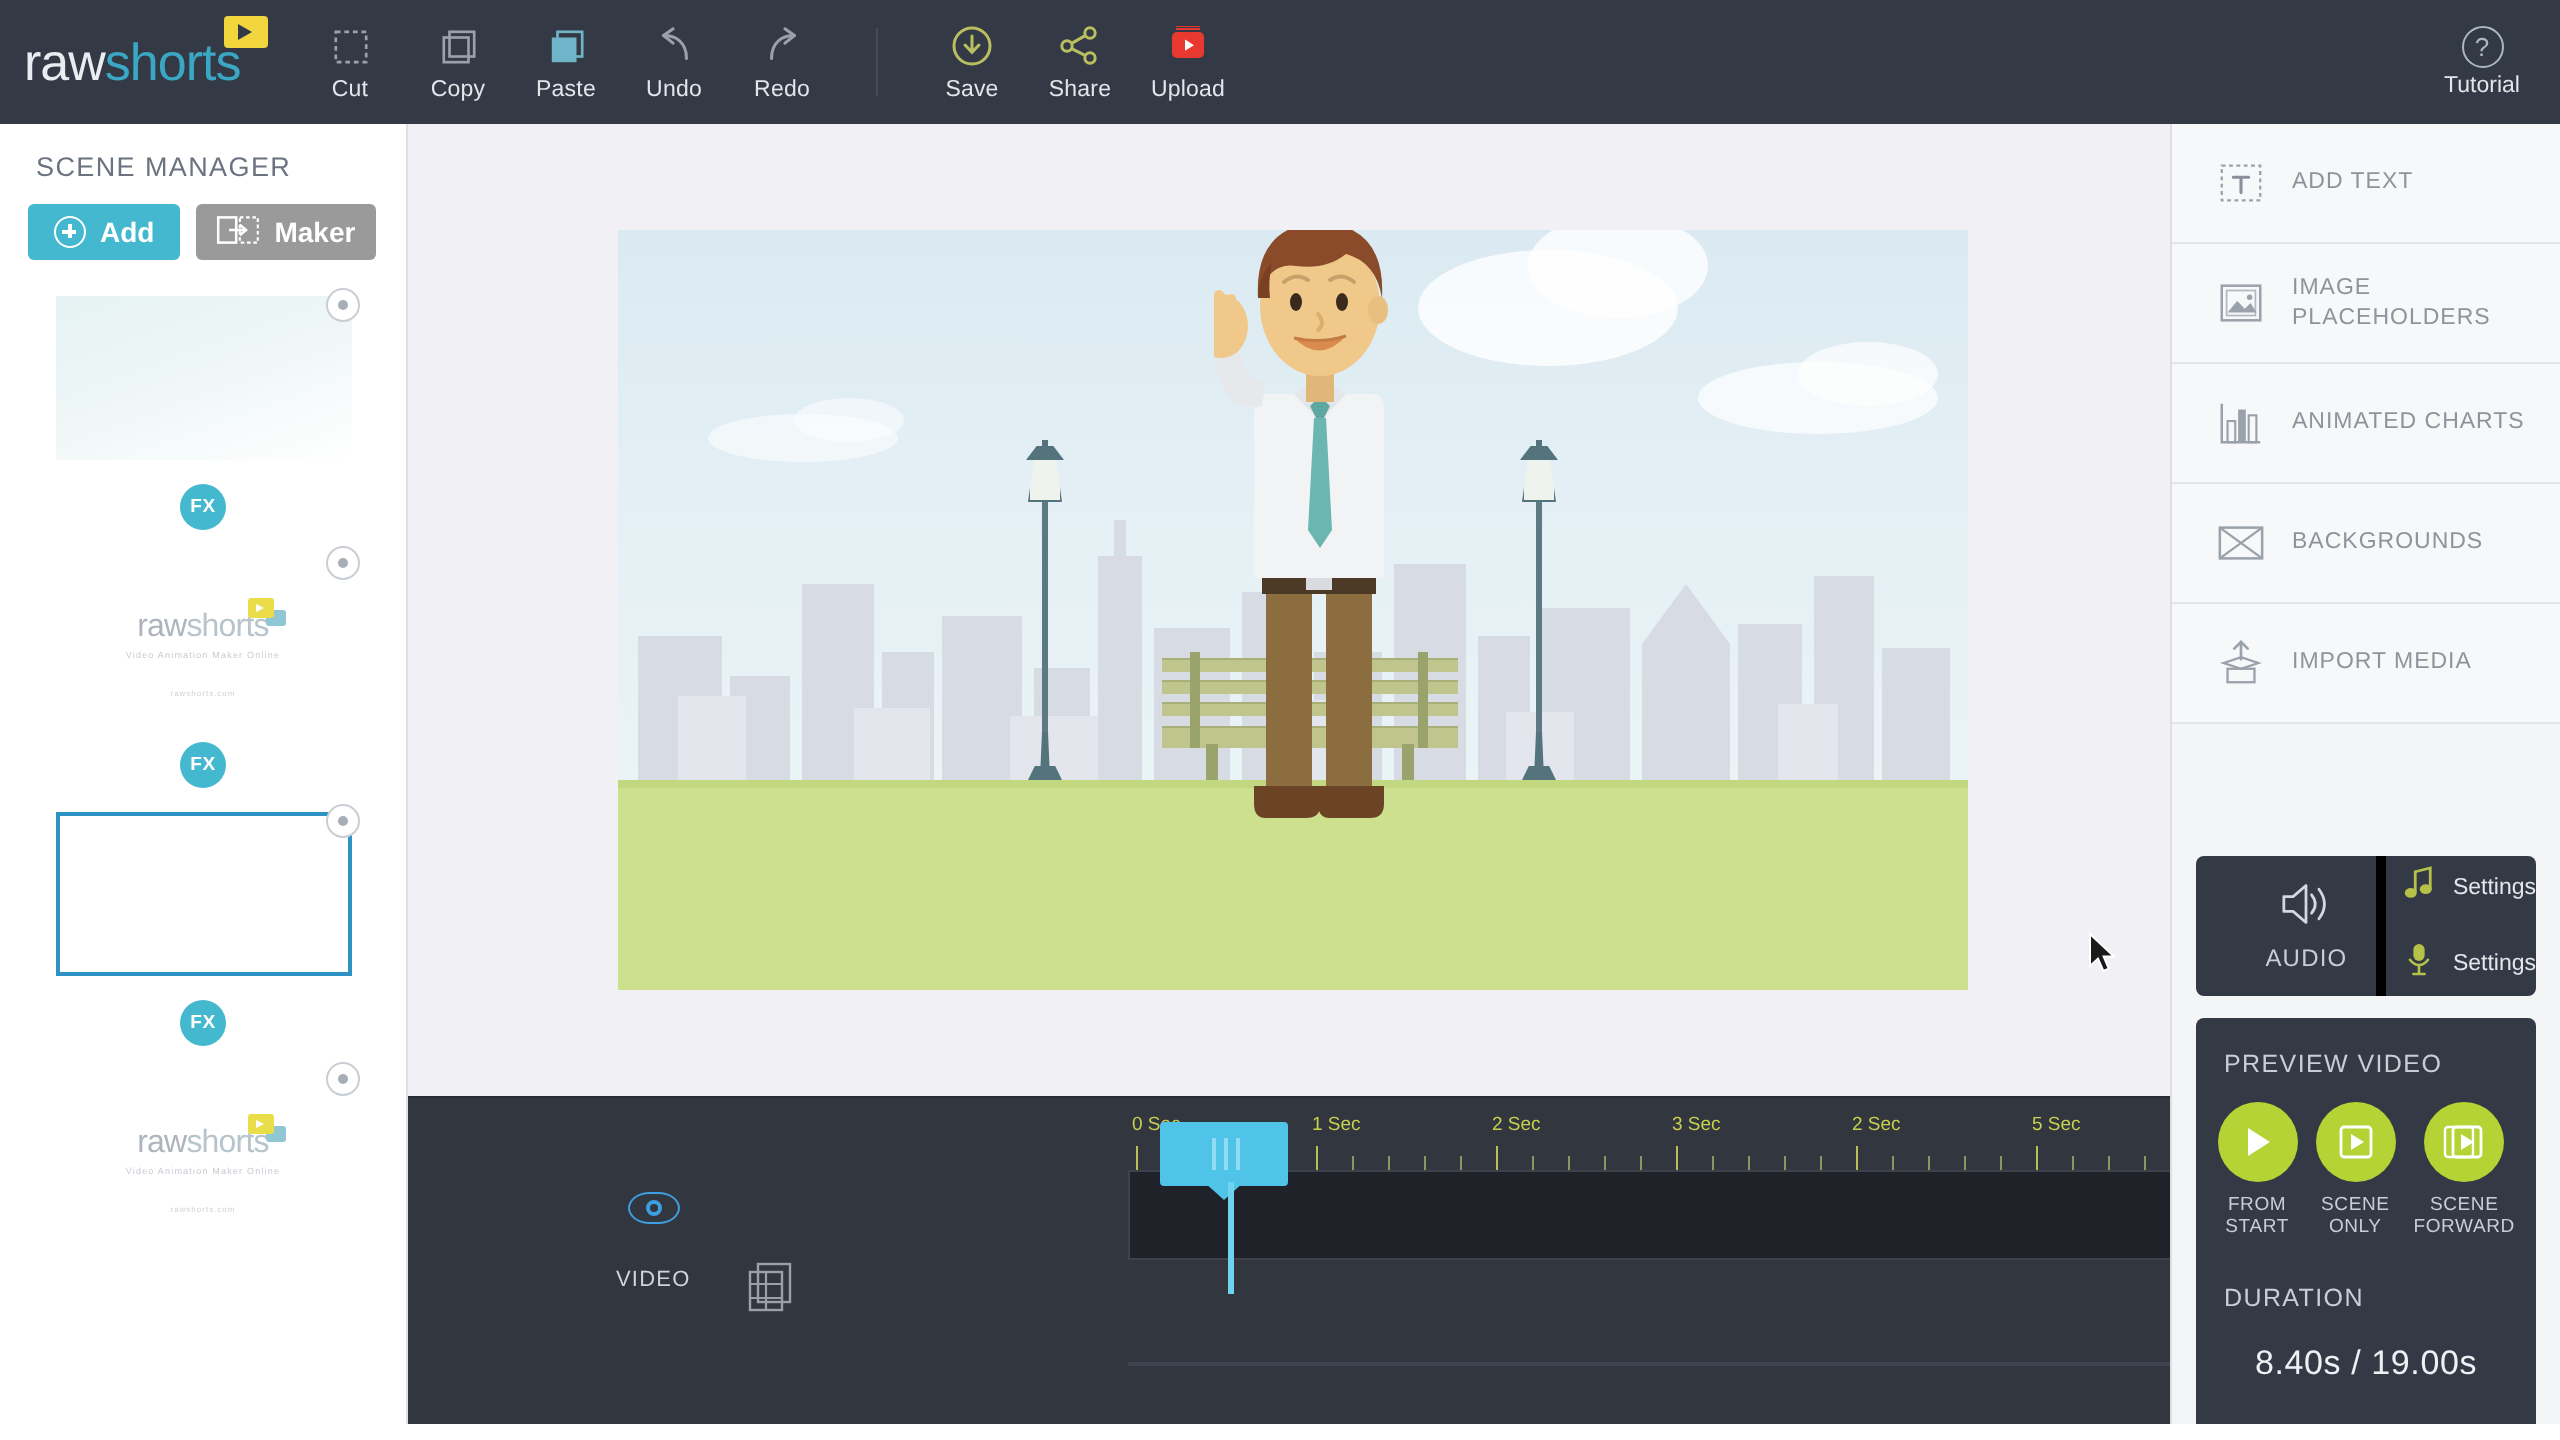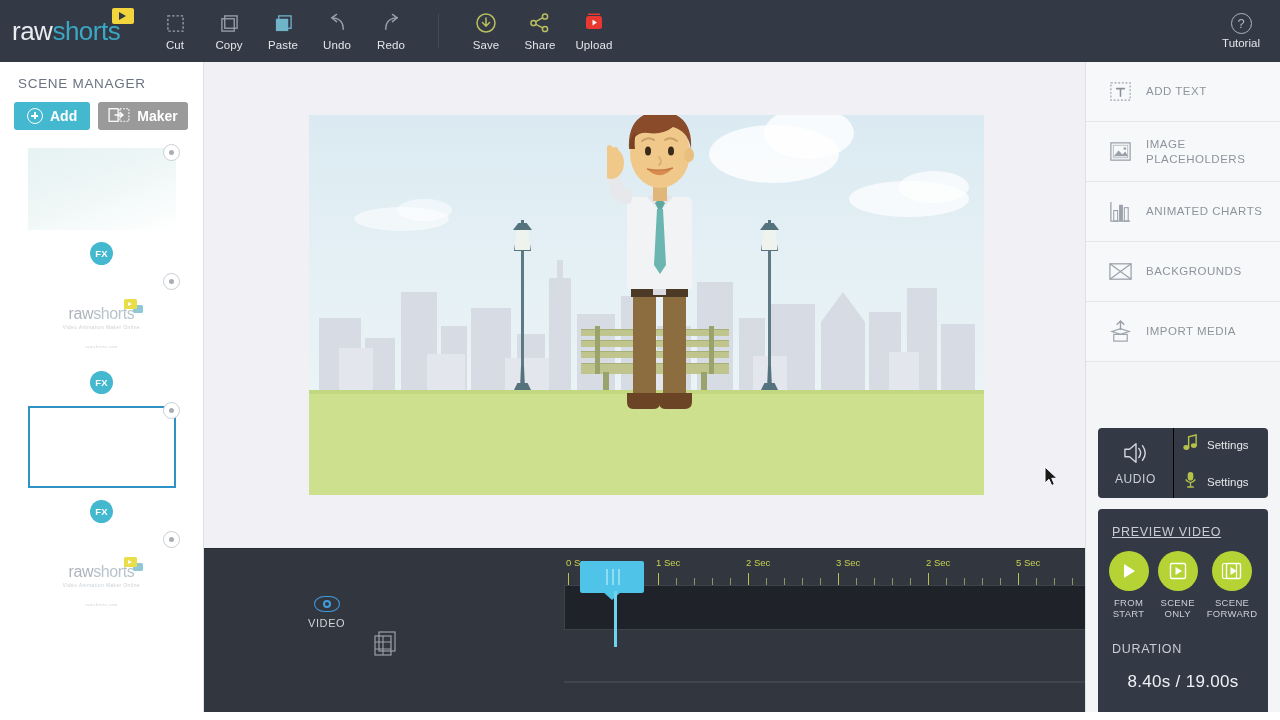--- a/index.html
+++ b/index.html
@@ -234,21 +234,21 @@
 
   .video-label { position:absolute; left:308px; top:596px; }
   .eye-icon { width:26px; height:16px; position:relative; margin:0 auto; }
   .eye-outer {
     width:26px; height:16px; border:1.8px solid #3f9ee0; border-radius:50% 50% 50% 50% / 60% 60% 60% 60%;
   }
   .eye-pupil {
     position:absolute; left:9px; top:3.5px; width:8px; height:8px;
     border-radius:50%; border:2px solid #3f9ee0;
   }
-  .video-txt { font-size:11px; color:#cfd4da; text-align:right; margin-top:5px; letter-spacing:0.6px;}
+  .video-txt { font-size:11px; color:#cfd4da; text-align:right; margin-top:22px; letter-spacing:0.6px;}
 
   .film-icon { position:absolute; left:372px; top:630px; width:26px; height:28px; }
   .track-line {
     position:absolute; left:360px; top:132px; width:575px; height:2px; background:#3f4450;
   }
 
   
   .rightpanel {
     position:absolute; left:1085px; top:62px; width:195px; height:650px;
     background:#f4f5f7; border-left:1px solid #dcdfe3;
@@ -261,32 +261,33 @@
     font-size:11.5px; color:#8e949c; letter-spacing:0.5px; line-height:1.25;
   }
   .rp-ico { width:25px; height:25px; flex:none; }
 
   .audio-box {
     position:absolute; left:12px; top:366px; width:170px; height:70px;
     background:#343a45; border-radius:4px; display:flex;
   }
   .audio-left {
     width:76px; display:flex; flex-direction:column; align-items:center; justify-content:center; gap:3px;
-    border-right:1px solid #000000;
+    border-right:5px solid #000000;
+    margin-left:20px;
   }
   .audio-left .t { font-size:12px; color:#c9ced5; letter-spacing:0.6px; }
   .audio-right { flex:1; display:flex; flex-direction:column; justify-content:center; gap:16px; padding-left:9px;}
   .audio-row { display:flex; align-items:center; gap:9px; cursor:pointer;}
   .audio-row .t { font-size:11.5px; color:#e3e7eb; }
 
   .preview-box {
     position:absolute; left:12px; top:447px; width:170px; height:265px;
     background:#343a45; border-radius:4px; padding:16px 0 0 0;
   }
-  .pv-title { font-size:12.5px; color:#c9ced5; letter-spacing:0.7px; padding-left:14px;text-decoration:underline; }
+  .pv-title { font-size:12.5px; color:#c9ced5; letter-spacing:0.7px; padding-left:14px; }
   .pv-rows { display:flex; justify-content:space-around; padding:12px 6px 0 6px; }
   .pv-col { display:flex; flex-direction:column; align-items:center; gap:6px; cursor:pointer; }
   .pv-circle {
     width:40px; height:40px; border-radius:50%; background:#b5d334;
     display:flex; align-items:center; justify-content:center;
   }
   .pv-col .t {
     font-size:9.5px; color:#c9ced5; text-align:center; line-height:1.2; letter-spacing:0.3px;
   }
   .dur-title { font-size:12.5px; color:#c9ced5; letter-spacing:0.7px; padding:22px 0 0 14px; }

